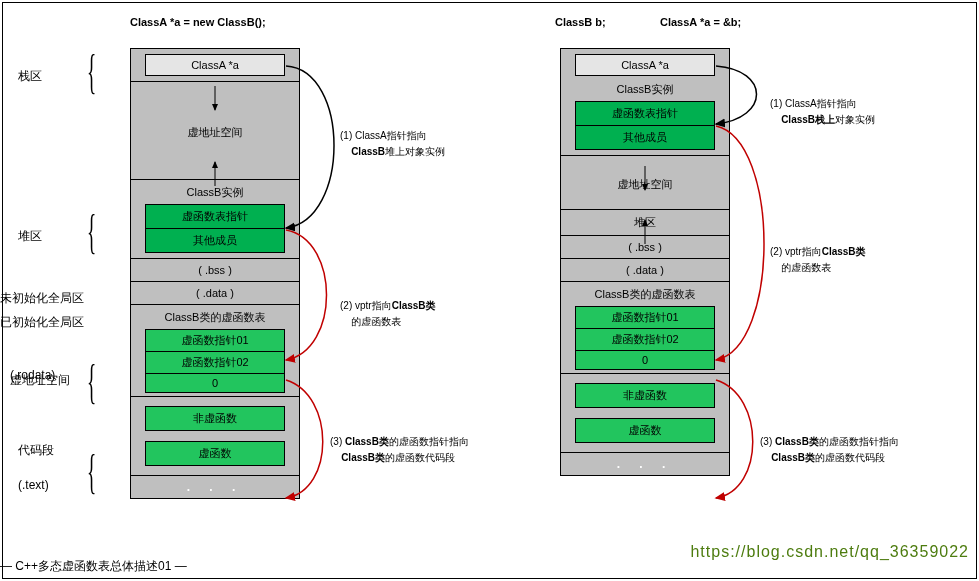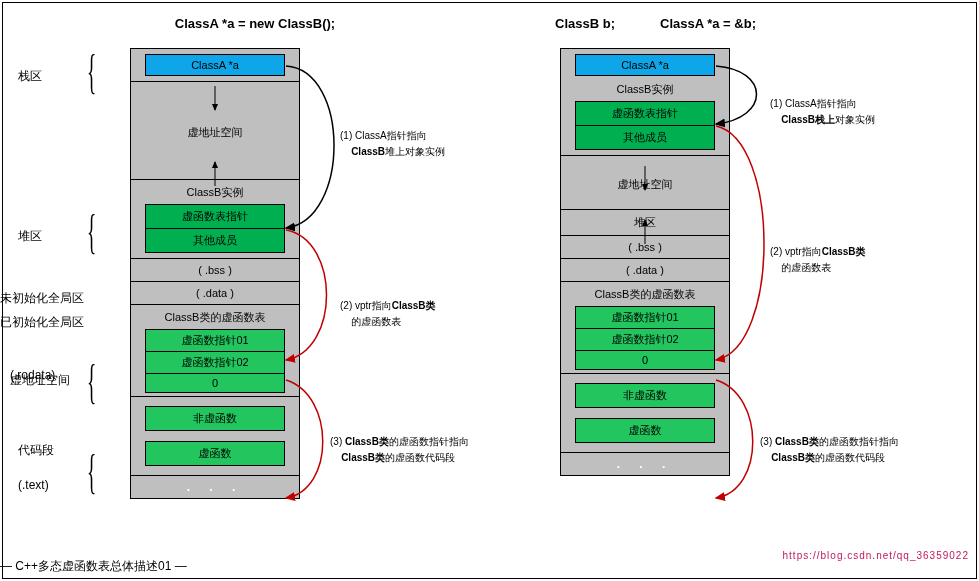--- a/index.html
+++ b/index.html
@@ -1,33 +1,33 @@
 <!DOCTYPE html>
 <html><head>
 <meta charset="utf-8">
 <style>
 *{margin:0;padding:0;box-sizing:border-box}
 body{font-family:Arial,"Microsoft YaHei",sans-serif;font-size:12px;background:#fff;position:relative;width:979px;height:581px}
 .frame{position:absolute;left:2px;top:2px;width:975px;height:577px;border:1px solid #000}
-.title{position:absolute;font-weight:bold;font-size:13px;text-align:center}
+.title{position:absolute;font-weight:bold;font-size:11px;}
 .col{position:absolute;width:170px;background:#bfbfbf;border:1px solid #000}
 .seg{border-bottom:1px solid #000;padding:3px 0;text-align:center;position:relative}
 .seg:last-child{border-bottom:none}
 .box{display:block;margin:2px auto;width:140px;padding:4px 0;border:1px solid #000;text-align:center;font-size:11px}
-.green{background:#0ea5e9}
+.green{background:#e5e5e5}
 .dgreen{background:#00b050}
 .yellow{background:#22c55e}
 .subbox{border-top:1px solid #000;padding:3px 0;font-size:11px}
 .lbl{font-size:11px;padding:2px 0}
 .memlbl{position:absolute;font-size:12px;text-align:left}
 .brace{position:absolute;font-size:48px;font-family:serif;transform:scaleX(0.4)}
 .ann{position:absolute;font-size:10px;line-height:1.6}
 .dots{text-align:center;padding:4px 0;letter-spacing:8px;color:#fff;font-weight:bold;background:#bfbfbf}
 .caption{position:absolute;bottom:6px;width:100%;text-align:left;font-size:12px}
-.watermark{position:absolute;right:10px;bottom:20px;color:#be185d;font-size:10px;letter-spacing:1px}
+.watermark{position:absolute;right:10px;bottom:20px;color:#4d7c0f;font-size:16px;letter-spacing:1px}
 svg{position:absolute;top:0;left:0;pointer-events:none}
 </style>
 </head>
 <body>
 
 <div class="frame"></div>
 
 <div class="title" style="left:130px;top:16px;width:250px">ClassA *a = new ClassB();</div>
 <div class="title" style="left:555px;top:16px">ClassB b;</div>
 <div class="title" style="left:660px;top:16px">ClassA *a = &amp;b;</div>

